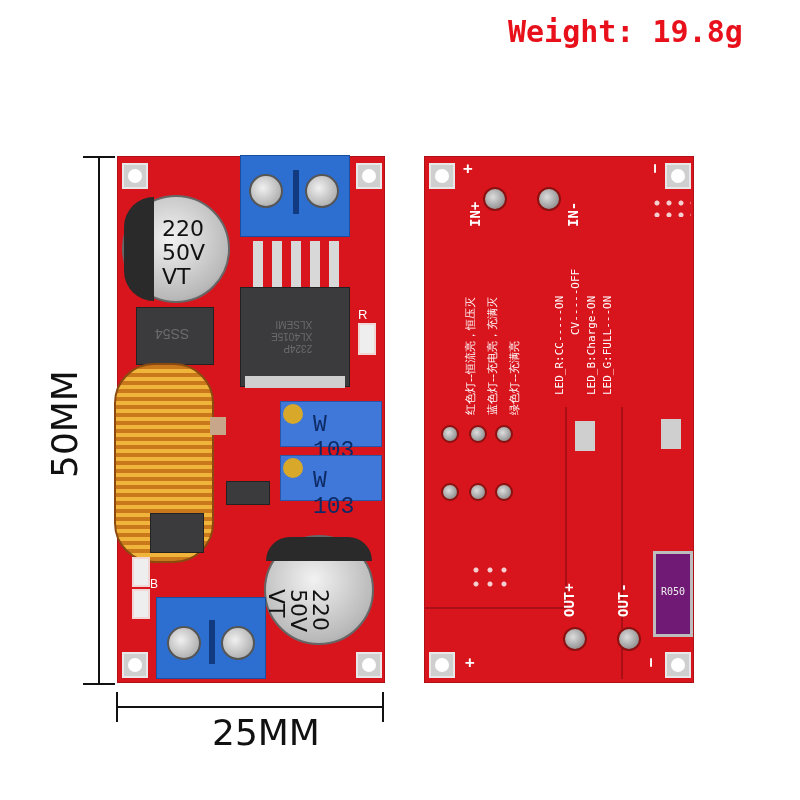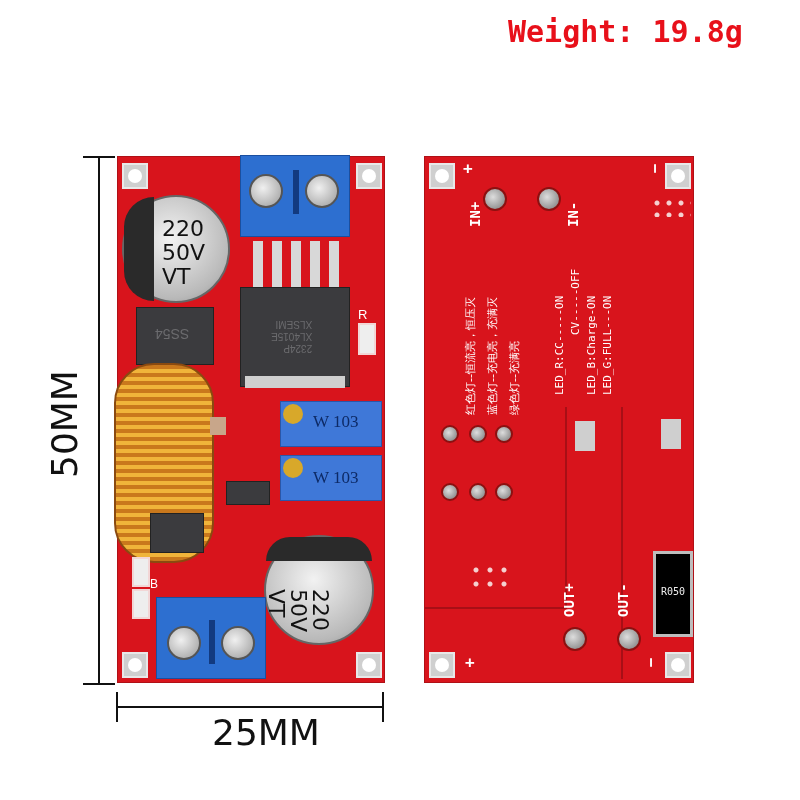--- a/index.html
+++ b/index.html
@@ -10,27 +10,27 @@
   .dimtext{color:#111;font-family:"DejaVu Sans",sans-serif;font-size:36px;}
   .pcb{background:#d8141c;border:1px solid #b01016;box-sizing:border-box;}
   .pad{background:#cfcfcf;border:2px solid #e8e8e8;box-sizing:border-box;}
   .pad::after{content:"";position:absolute;left:4px;top:4px;width:14px;height:14px;border-radius:50%;background:#fff;}
   .term{background:#2d6fd0;border:1px solid #1a4fa0;box-sizing:border-box;}
   .screw{width:34px;height:34px;border-radius:50%;background:radial-gradient(circle at 40% 40%,#f0f0f0,#9a9a9a);border:2px solid #555;box-sizing:border-box;}
   .cap{border-radius:50%;background:radial-gradient(circle at 45% 40%,#f2f2f2,#b9b9b9 70%,#8a8a8a);border:2px solid #666;box-sizing:border-box;}
   .captext{color:#111;font-size:22px;line-height:24px;font-family:"DejaVu Sans",sans-serif;}
   .chip{background:#3b3b3e;border:1px solid #222;box-sizing:border-box;}
   .pot{background:#3f78d8;border:1px solid #2a56a8;box-sizing:border-box;}
-  .pottext{color:#0d2a66;font-size:17px;font-family:Liberation Serif, serif;}
+  .pottext{color:#0d2a66;font-size:23px;font-family:Liberation Mono, monospace;}
   .coil{background:repeating-linear-gradient(0deg,#c9781c 0 4px,#f0b43a 4px 8px);border-radius:40px;border:2px solid #8a4a10;box-sizing:border-box;}
   .via{width:18px;height:18px;border-radius:50%;background:radial-gradient(circle at 40% 40%,#ddd,#777);border:2px solid #8c1010;box-sizing:border-box;}
   .vtext{color:#ffffff;font-family:"DejaVu Sans Mono",monospace;font-size:11px;white-space:nowrap;transform-origin:left top;transform:rotate(-90deg);}
   .btext{color:#fff;font-family:"DejaVu Sans Mono",monospace;font-size:16px;font-weight:bold;}
   .trace{position:absolute;border:1px solid #a80f16;}
-  .res{background:#000000;border:3px solid #bdbdbd;box-sizing:border-box;}
+  .res{background:#701a75;border:3px solid #bdbdbd;box-sizing:border-box;}
 </style>
 </head>
 <body>
 
 <div class="abs weight">Weight: 19.8g</div>
 
 <div class="abs dimline" style="left:98px;top:156px;width:2px;height:528px;"></div>
 <div class="abs dimline" style="left:83px;top:156px;width:32px;height:2px;"></div>
 <div class="abs dimline" style="left:83px;top:683px;width:32px;height:2px;"></div>
 <div class="abs dimtext" style="left:44px;top:478px;transform:rotate(-90deg);transform-origin:left top;">50MM</div>

